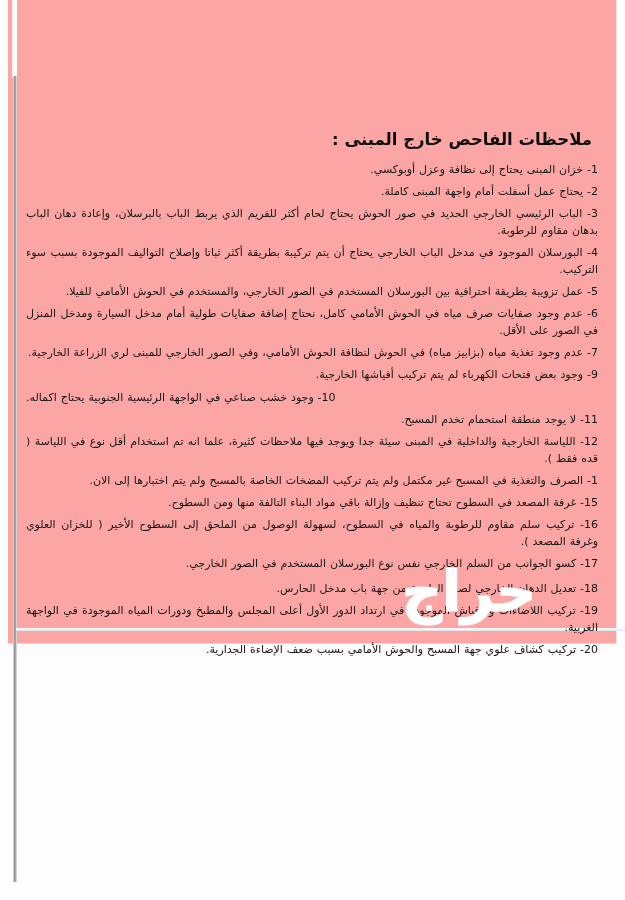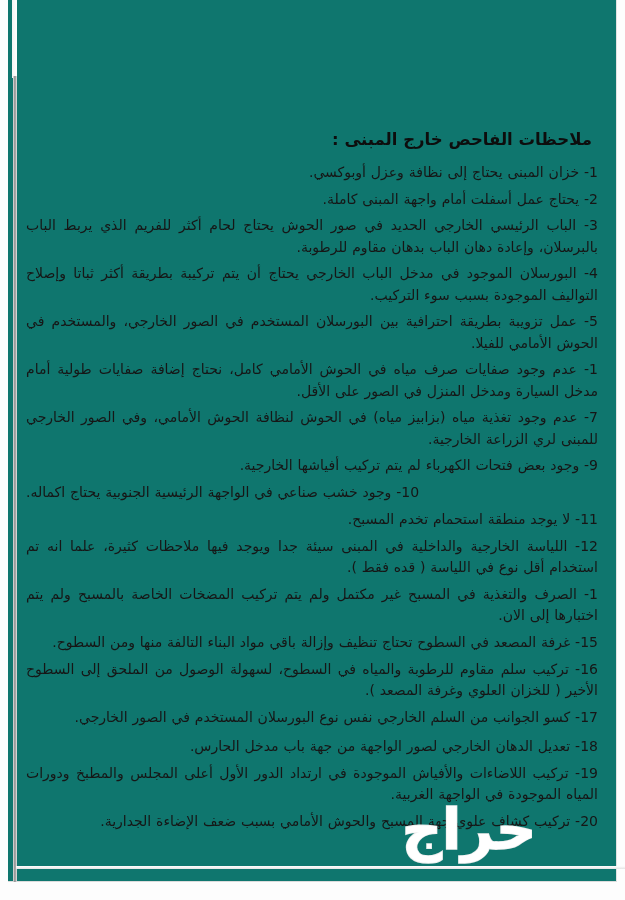--- a/index.html
+++ b/index.html
@@ -19,22 +19,22 @@
     background: #fdfdfd;
     font-family: "DejaVu Sans", "Liberation Sans", sans-serif;
   }
 
   
   .sheet {
     position: absolute;
     left: 8px;
     top: 0px;
     width: 609px;
-    height: 882px;
-    background: #0f766e;
+    height: 644px;
+    background: #fca5a5;
     border-right: 1px solid #e2e2e2;
     border-bottom: 1px solid #dcdcdc;
     box-sizing: border-box;
   }
 
   
   .scan-edge-dark {
     position: absolute;
     left: 5px;
     top: 76px;
@@ -80,21 +80,21 @@
     color: #0d0d0d;
   }
 
   .notes-list {
     list-style: none;
     margin: 0;
     padding: 0;
   }
 
   .note-item {
-    font-size: 14px;
+    font-size: 11px;
     line-height: 1.52;
     margin: 0 0 5.5px 0;
     text-align: justify;
     text-justify: inter-word;
     color: #161616;
     word-spacing: 0.4px;
   }
   .note-item.rightish { text-align: right; }
 
   
@@ -133,21 +133,21 @@
     <div class="doc-body">
 
       <h1 class="doc-title">ملاحظات الفاحص خارج المبنى :</h1>
 
       <ol class="notes-list">
         <li class="note-item" style="text-align: right;">1- خزان المبنى يحتاج إلى نظافة وعزل أوبوكسي.</li>
         <li class="note-item" style="text-align: right;">2- يحتاج عمل أسفلت أمام واجهة المبنى كاملة.</li>
         <li class="note-item" style="text-align: justify;">3- الباب الرئيسي الخارجي الحديد في صور الحوش يحتاج لحام أكثر للفريم الذي يربط الباب بالبرسلان، وإعادة دهان الباب بدهان مقاوم للرطوبة.</li>
         <li class="note-item" style="text-align: justify;">4- البورسلان الموجود في مدخل الباب الخارجي يحتاج أن يتم تركيبة بطريقة أكثر ثباتا وإصلاح التواليف الموجودة بسبب سوء التركيب.</li>
         <li class="note-item" style="text-align: justify;">5- عمل تزويبة بطريقة احترافية بين البورسلان المستخدم في الصور الخارجي، والمستخدم في الحوش الأمامي للفيلا.</li>
-        <li class="note-item" style="text-align: justify;">1- عدم وجود صفايات صرف مياه في الحوش الأمامي كامل، نحتاج إضافة صفايات طولية أمام مدخل السيارة ومدخل المنزل في الصور على الأقل.</li>
+        <li class="note-item" style="text-align: justify;">6- عدم وجود صفايات صرف مياه في الحوش الأمامي كامل، نحتاج إضافة صفايات طولية أمام مدخل السيارة ومدخل المنزل في الصور على الأقل.</li>
         <li class="note-item" style="text-align: justify;">7- عدم وجود تغذية مياه (بزابيز مياه)  في الحوش لنظافة الحوش الأمامي، وفي الصور الخارجي للمبنى لري الزراعة الخارجية.</li>
         <li class="note-item rightish" style="text-align: right;">9- وجود بعض فتحات الكهرباء لم يتم تركيب أفياشها الخارجية.</li>
         <li class="note-item rightish" style="text-align: left;">10- وجود خشب صناعي في الواجهة الرئيسية الجنوبية يحتاج اكماله.</li>
         <li class="note-item rightish" style="text-align: right;">11- لا يوجد منطقة استحمام تخدم المسبح.</li>
         <li class="note-item" style="text-align: justify;">12- اللياسة الخارجية والداخلية في المبنى سيئة جدا ويوجد فيها ملاحظات كثيرة، علما انه تم استخدام أقل نوع في اللياسة ( قده فقط ).</li>
         <li class="note-item" style="text-align: justify;">1- الصرف والتغذية في المسبح غير مكتمل ولم يتم تركيب المضخات الخاصة بالمسبح ولم يتم اختبارها إلى الان.</li>
         <li class="note-item rightish" style="text-align: right;">15- غرفة المصعد في السطوح تحتاج تنظيف وإزالة باقي مواد البناء التالفة منها ومن السطوح.</li>
         <li class="note-item" style="text-align: justify;">16- تركيب سلم مقاوم للرطوبة والمياه في السطوح، لسهولة الوصول من الملحق إلى السطوح الأخير ( للخزان العلوي وغرفة المصعد ).</li>
         <li class="note-item rightish" style="text-align: right;">17- كسو الجوانب من السلم الخارجي نفس نوع البورسلان المستخدم في الصور الخارجي.</li>
         <li class="note-item rightish" style="text-align: right; margin-top: 8px;">18- تعديل الدهان الخارجي لصور الواجهة من جهة باب مدخل الحارس.</li>

